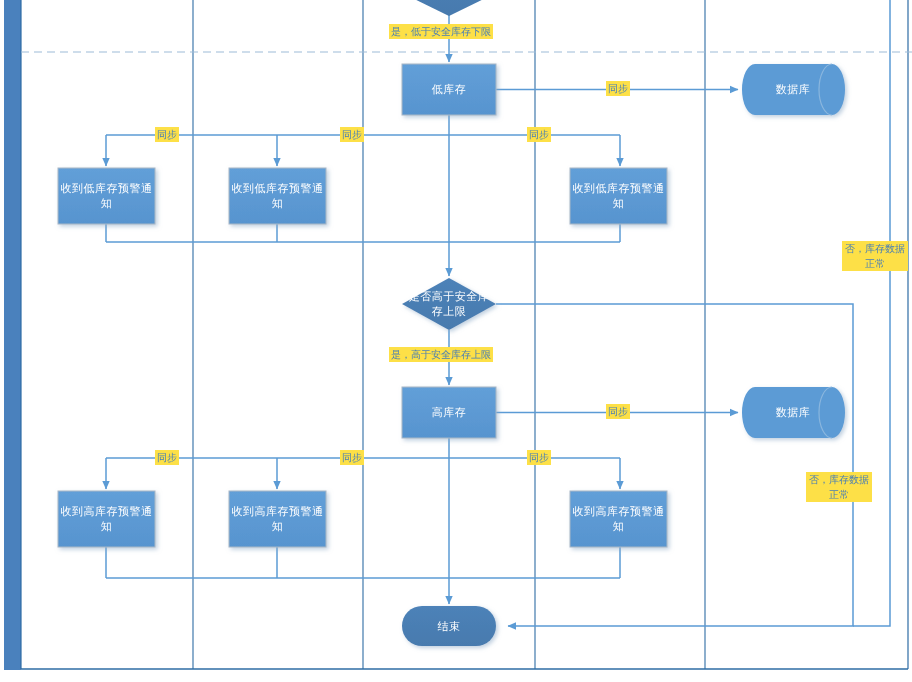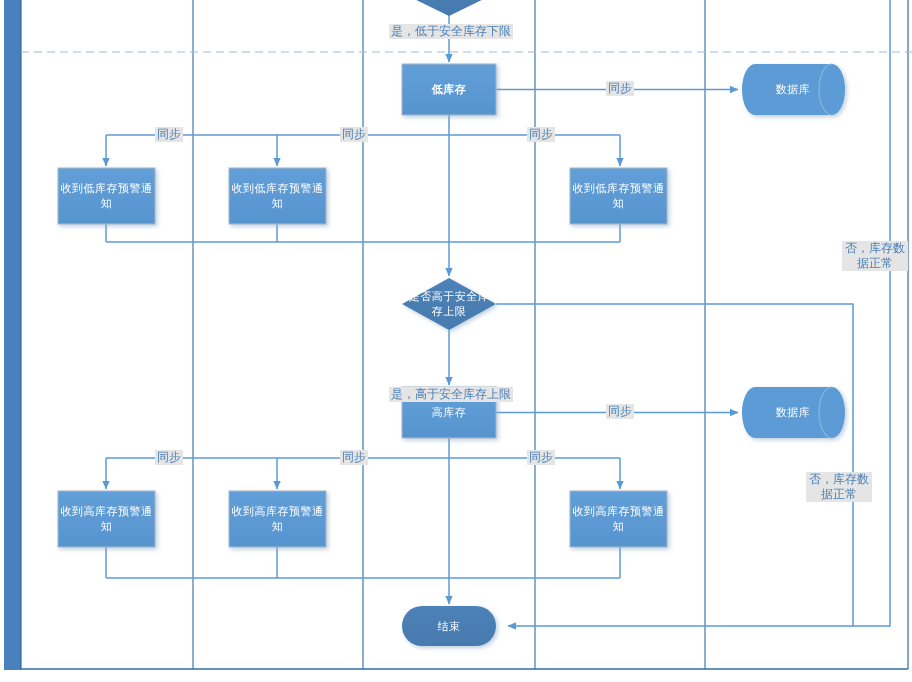--- a/index.html
+++ b/index.html
@@ -33,26 +33,26 @@
     color: #ffffff;
     font-size: 11px;
     line-height: 15px;
     letter-spacing: 0.5px;
     pointer-events: none;
     font-family: "DejaVu Sans", "Liberation Sans", sans-serif;
   }
   .edge-label {
     position: absolute;
     color: #4a7fb5;
-    font-size: 12px;
+    font-size: 10px;
     line-height: 15px;
     text-align: center;
     white-space: nowrap;
     font-family: "DejaVu Sans", "Liberation Sans", sans-serif;
-    background: #e5e5e5;
+    background: #fde047;
     padding: 0 2px;
   }
   .edge-label.wrap {
     white-space: normal;
     width: 62px;
   }
   .lane-title {
     position: absolute;
     color: #ffffff;
     font-size: 12px;
@@ -171,21 +171,21 @@
       <rect x="58" y="491" width="97" height="56" fill="url(#procGrad)" stroke="#a9b8c6" stroke-width="1" filter="url(#softShadow)"></rect>
       <rect x="229" y="491" width="97" height="56" fill="url(#procGrad)" stroke="#a9b8c6" stroke-width="1" filter="url(#softShadow)"></rect>
       <rect x="570" y="491" width="97" height="56" fill="url(#procGrad)" stroke="#a9b8c6" stroke-width="1" filter="url(#softShadow)"></rect>
 
       <rect x="402" y="606" width="94" height="40" rx="20" ry="20" fill="url(#decGrad)" filter="url(#softShadow)"></rect>
     </g>
   </svg>
 
   <div class="lane-title" style="left:4px; bottom:8px; width:17px;">阶段</div>
 
-  <div class="node-label" style="left:402px; top:64px; width:94px; height:51px;font-weight:bold;">低库存</div>
+  <div class="node-label" style="left:402px; top:64px; width:94px; height:51px;">低库存</div>
 
   <div class="node-label" style="left:748px; top:64px; width:90px; height:51px;">数据库</div>
 
   <div class="node-label" style="left:60px; top:168px; width:93px; height:56px;">收到低库存预警通知</div>
 
   <div class="node-label" style="left:231px; top:168px; width:93px; height:56px;">收到低库存预警通知</div>
 
   <div class="node-label" style="left:572px; top:168px; width:93px; height:56px;">收到低库存预警通知</div>
 
   <div class="node-label" style="left:407px; top:278px; width:84px; height:52px;">是否高于安全库存上限</div>
@@ -207,21 +207,21 @@
   <div class="edge-label" style="left:606px; top:81px;">同步</div>
 
   <div class="edge-label" style="left:155px; top:127px;">同步</div>
 
   <div class="edge-label" style="left:340px; top:127px;">同步</div>
 
   <div class="edge-label" style="left:527px; top:127px;">同步</div>
 
   <div class="edge-label wrap" style="left:842px; top:241px;">否，库存数据正常</div>
 
-  <div class="edge-label" style="left:389px; top:347px;margin-top:40px;">是，高于安全库存上限</div>
+  <div class="edge-label" style="left:389px; top:347px;">是，高于安全库存上限</div>
 
   <div class="edge-label" style="left:606px; top:404px;">同步</div>
 
   <div class="edge-label" style="left:155px; top:450px;">同步</div>
 
   <div class="edge-label" style="left:340px; top:450px;">同步</div>
 
   <div class="edge-label" style="left:527px; top:450px;">同步</div>
 
   <div class="edge-label wrap" style="left:806px; top:472px;">否，库存数据正常</div>

